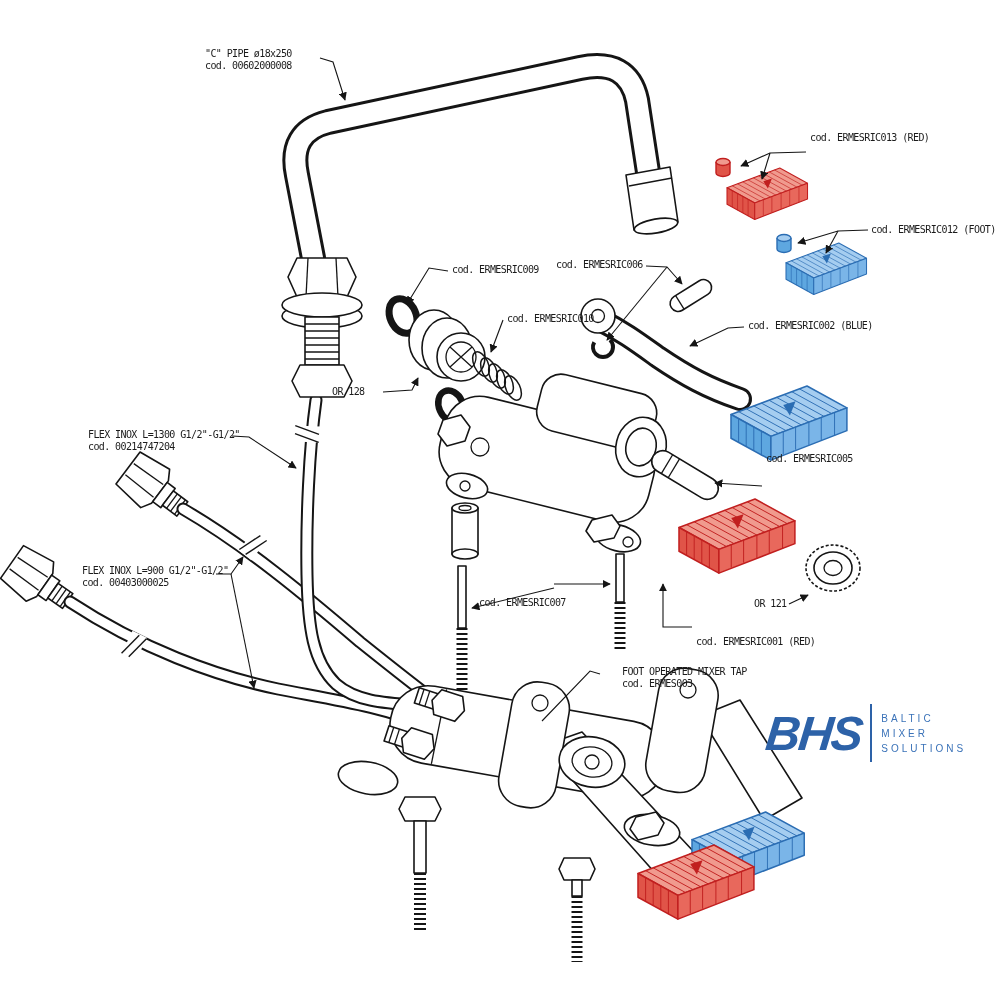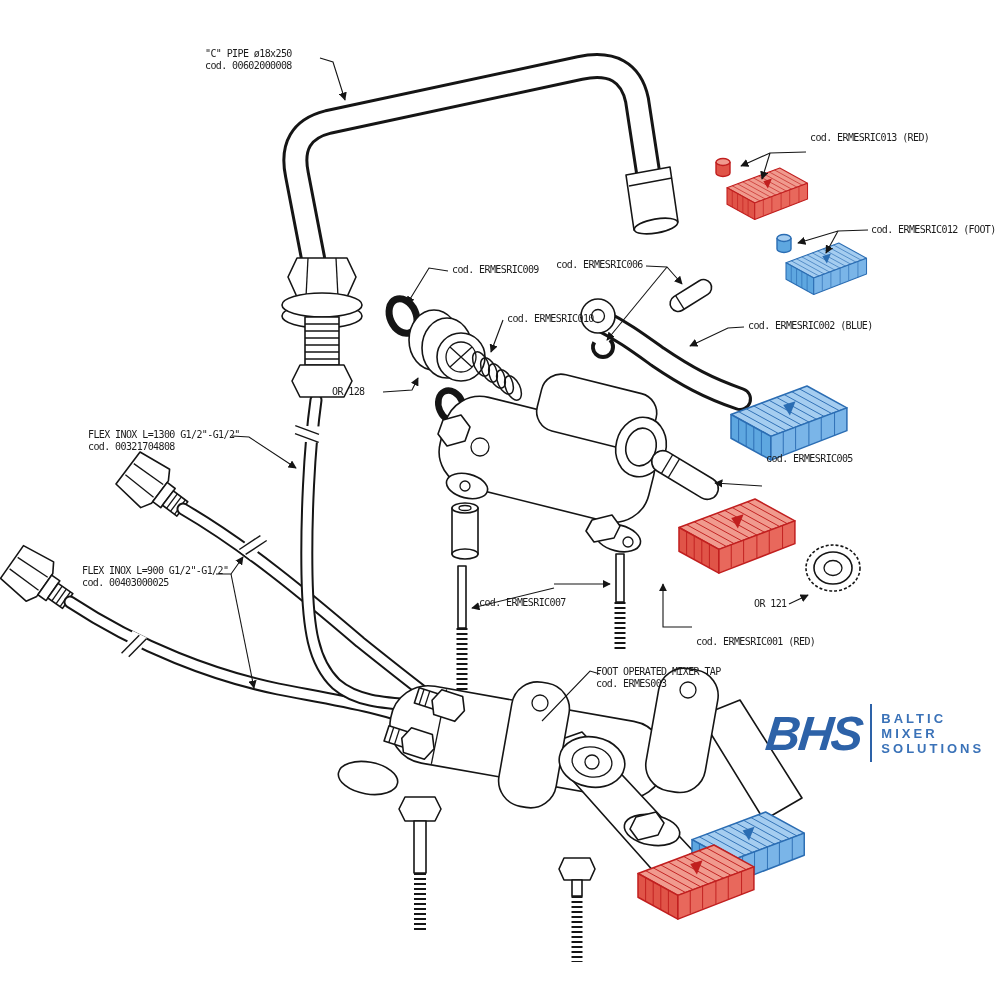--- a/index.html
+++ b/index.html
@@ -11,21 +11,21 @@
   .st{fill:#fff;stroke:#151515;stroke-width:1.6;stroke-linejoin:round;}
   .ln{fill:none;stroke:#151515;stroke-width:1.3;}
   .ldr{fill:none;stroke:#151515;stroke-width:1.1;}
   .pipeO{fill:none;stroke:#151515;stroke-linecap:round;stroke-linejoin:round;}
   .pipeI{fill:none;stroke:#fff;stroke-linecap:round;stroke-linejoin:round;}
   .thread{stroke:#151515;stroke-dasharray:2 3;}
   #logo{position:absolute;left:766px;top:704px;display:flex;align-items:center;gap:9px;z-index:5;}
   #logo .mark{font-family:"Liberation Sans",sans-serif;font-weight:800;font-style:italic;
         font-size:48px;letter-spacing:-2px;transform:skewX(-6deg);}
   #logo .bar{width:2px;height:58px;}
-  #logo .tag{font-family:"Liberation Sans",sans-serif;font-size:13px;font-weight:700;
+  #logo .tag{font-family:"Liberation Sans",sans-serif;font-size:10px;font-weight:400;
         letter-spacing:3px;line-height:15px;}
 </style>
 </head>
 <body>
 
 <div id="stage">
 
 <svg id="drawing" width="1000" height="1000" viewBox="0 0 1000 1000">
   <defs>
     <marker id="arw" viewBox="0 0 10 10" refX="9" refY="5" markerWidth="7.5" markerHeight="7.5" orient="auto-start-reverse">
@@ -314,31 +314,31 @@
 </div>
 <div class="lbl" style="left:810px;top:132px"><span>cod. ERMESRIC013 (RED)</span></div>
 <div class="lbl" style="left:871px;top:224px"><span>cod. ERMESRIC012 (FOOT)</span></div>
 <div class="lbl" style="left:452px;top:264px"><span>cod. ERMESRIC009</span></div>
 <div class="lbl" style="left:556px;top:259px"><span>cod. ERMESRIC006</span></div>
 <div class="lbl" style="left:507px;top:313px"><span>cod. ERMESRIC010</span></div>
 <div class="lbl" style="left:748px;top:320px"><span>cod. ERMESRIC002 (BLUE)</span></div>
 <div class="lbl" style="left:332px;top:386px"><span>OR 128</span></div>
 <div class="lbl" style="left:88px;top:429px">
   <div>FLEX INOX L=1300 G1/2"-G1/2"</div>
-      <div>cod. 00321704808</div>
+      <div>cod. 00214747204</div>
 </div>
 <div class="lbl" style="left:82px;top:565px">
   <div>FLEX INOX L=900 G1/2"-G1/2"</div>
       <div>cod. 00403000025</div>
 </div>
 <div class="lbl" style="left:766px;top:453px"><span>cod. ERMESRIC005</span></div>
 <div class="lbl" style="left:479px;top:597px"><span>cod. ERMESRIC007</span></div>
 <div class="lbl" style="left:754px;top:598px"><span>OR 121</span></div>
 <div class="lbl" style="left:696px;top:636px"><span>cod. ERMESRIC001 (RED)</span></div>
-<div class="lbl" style="left:596px;top:666px">
+<div class="lbl" style="left:622px;top:666px">
   <div>FOOT OPERATED MIXER TAP</div>
       <div>cod. ERMES003</div>
 </div>
 
 <div id="logo">
   <span class="mark" style="color:#2d62a8">BHS</span>
   <span class="bar" style="background:#2d62a8"></span>
   <span class="tag" style="color:#3a72b8">
     <div>BALTIC</div>
     <div>MIXER</div>

